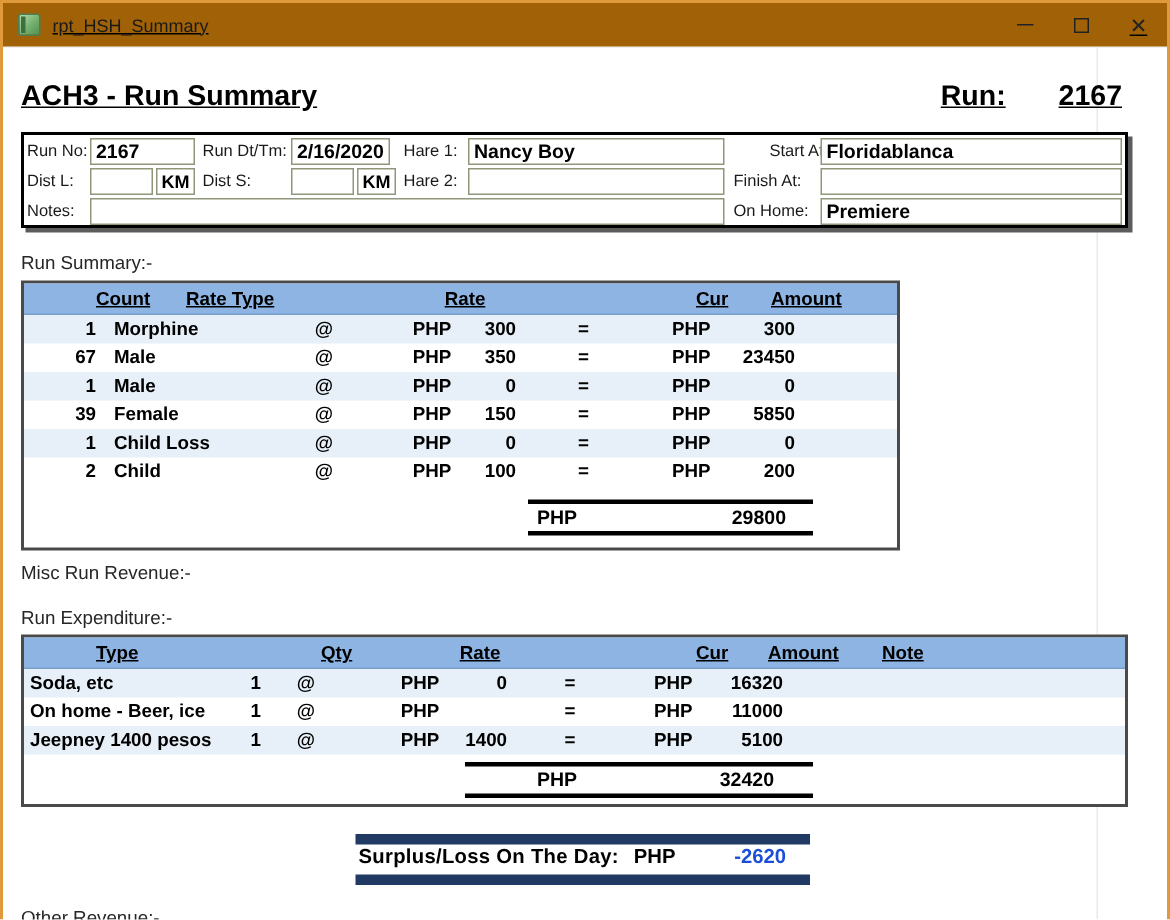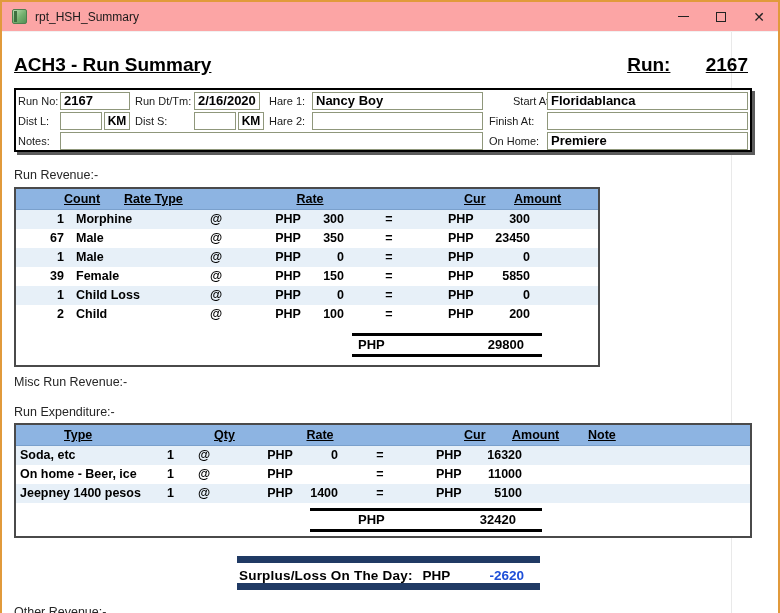--- a/index.html
+++ b/index.html
@@ -2,21 +2,21 @@
 <html><head>
 <meta charset="utf-8">
 <style>
   * { box-sizing: border-box; margin: 0; padding: 0; }
   html, body { width: 780px; height: 613px; overflow: hidden; background: #fff;
     font-family: "Liberation Sans", sans-serif; color: #000; }
   .window { width: 780px; height: 613px; border-top: 2px solid #E19A3B;
     border-left: 2px solid #E19A3B; border-right: 2px solid #E19A3B; background: #fff; position: relative; }
   
   .titlebar { height: 30px; display: flex; align-items: center; padding-left: 10px;
-    background: #fca5a5; border-bottom: 1px solid #f1f1f1; }
+    background: #a16207; border-bottom: 1px solid #f1f1f1; text-decoration: underline; }
   .app-icon { width: 15px; height: 15px; border: 1px solid #4e7f4e; border-radius: 2px;
     background: linear-gradient(135deg, #b9dcb2 0%, #74b06e 55%, #559055 100%);
     position: relative; flex: 0 0 auto; }
   .app-icon::before { content: ""; position: absolute; left: 1px; top: 1px; bottom: 1px;
     width: 3px; background: #3f6f3f; }
   .title-text { margin-left: 8px; font-size: 12px; color: #1a1a1a; }
   .win-controls { margin-left: auto; display: flex; height: 100%; }
   .win-btn { width: 38px; height: 100%; display: flex; align-items: center; justify-content: center;
     font-size: 13px; color: #222; cursor: default; }
   .glyph-min { display: inline-block; width: 11px; height: 1px; background: #222; }
@@ -94,21 +94,21 @@
   .e-eq { width: 84px; text-align: center; }
   .e-cur { width: 42px; padding-left: 14px; }
   .e-amount { width: 58px; text-align: right; }
   .e-note { flex: 1; padding-left: 28px; }
   
   .misc-label { margin-top: 8px; }
   .exp-label { margin-top: 16px; }
   
   .surplus { margin-top: 18px; margin-left: 223px; width: 303px;
     border-top: 7px solid #203A64; border-bottom: 7px solid #203A64;
-    height: 34px; display: flex; align-items: flex-end; background: #fff;
+    height: 34px; display: flex; align-items: flex-start; background: #fff;
     font-size: 13.5px; font-weight: bold; }
   .surplus .s-lbl { padding-left: 2px; letter-spacing: 0.2px; }
   .surplus .s-cur { margin-left: 10px; }
   .surplus .s-amt { margin-left: auto; padding-right: 16px; color: #1d4ed8; }
   .other-label { margin-top: 15px; }
 </style>
 </head>
 <body>
 
 <div class="window">
@@ -161,21 +161,21 @@
         <span class="fbox" style="left:296px;top:22px;width:171px"></span>
         <span class="flbl" style="left:473px;top:25px">Finish At:</span>
         <span class="fbox" style="left:531px;top:22px;width:201px"></span>
 
         <span class="flbl" style="left:2px;top:45px">Notes:</span>
         <span class="fbox" style="left:44px;top:42px;width:423px"></span>
         <span class="flbl" style="left:473px;top:45px">On Home:</span>
         <span class="fbox" style="left:531px;top:42px;width:201px">Premiere</span>
       </div>
 
-      <div class="sec-label" style="margin-top:16px">Run Revenue:-</div>
+      <div class="sec-label" style="margin-top:16px">Run Summary:-</div>
 
       <div class="rtable">
         <div class="thead">
           <span class="hc-count">Count</span>
           <span class="hc-type">Rate Type</span>
           <span class="hc-rate">Rate</span>
           <span class="hc-gap1"></span>
           <span class="hc-cur">Cur</span>
           <span class="hc-amount">Amount</span>
         </div>

